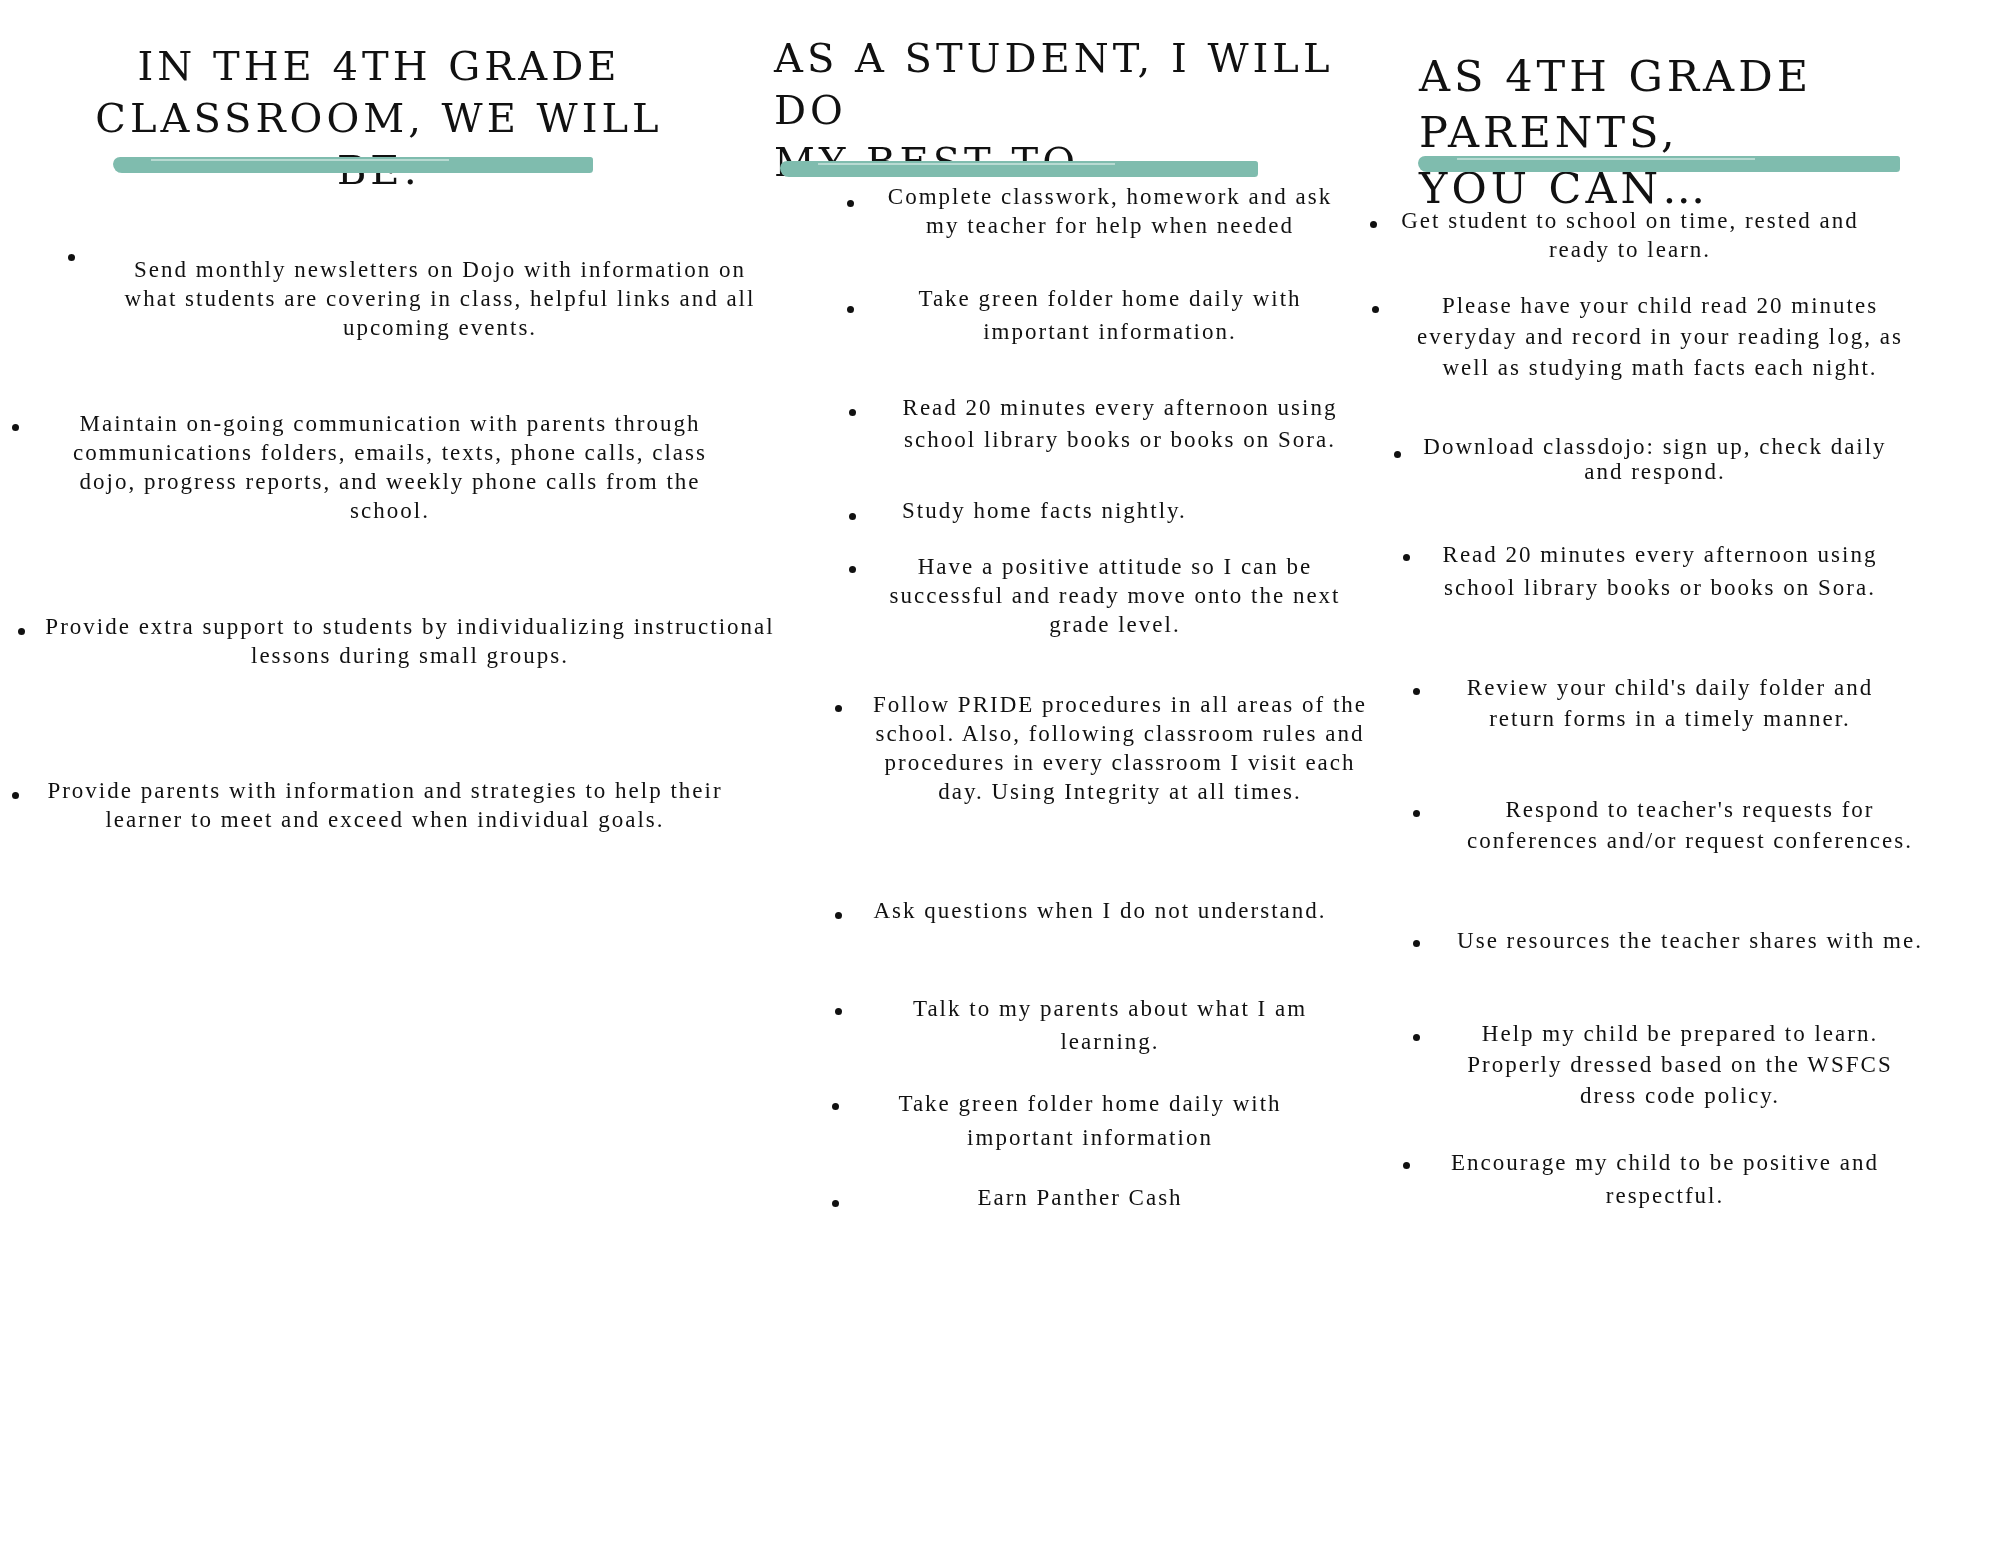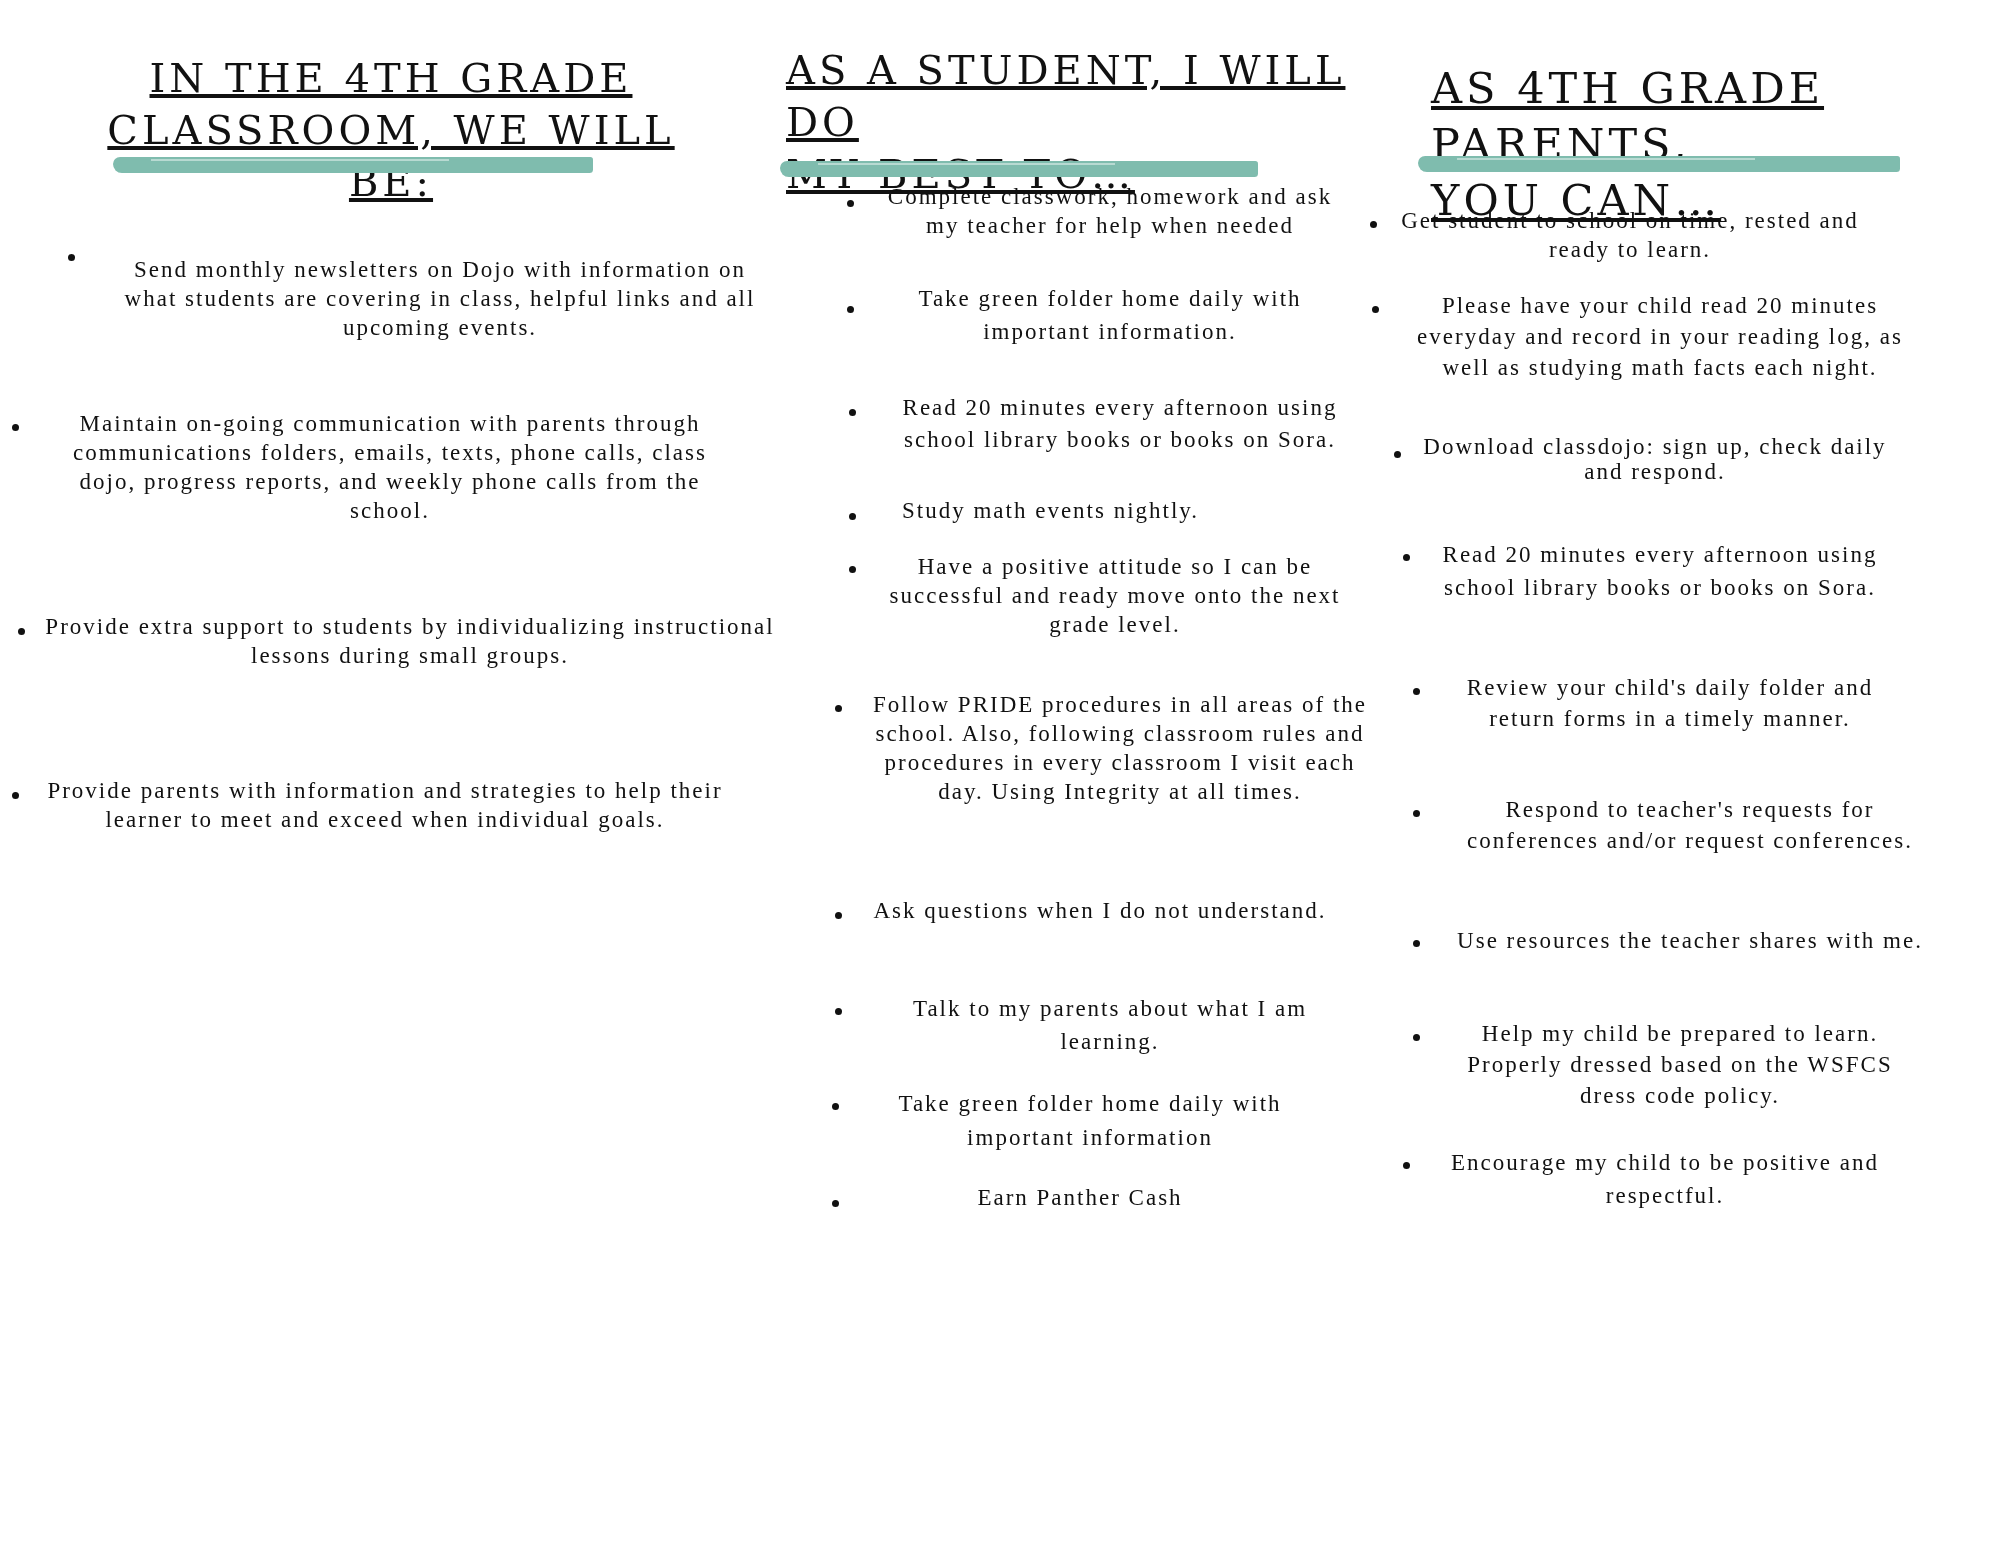--- a/index.html
+++ b/index.html
@@ -1,19 +1,19 @@
 <!DOCTYPE html>
 <html><head>
 <meta charset="utf-8">
 <style>
   html, body { margin:0; padding:0; background:#ffffff; }
   body { width:2000px; height:1545px; position:relative; overflow:hidden;
          font-family:"DejaVu Serif", serif; color:#111111; }
   .title { position:absolute; font-family:"DejaVu Serif", serif; font-weight:normal;
-           letter-spacing:4px; font-size:40px; line-height:52px; text-transform:uppercase; margin:16px;text-decoration:underline; }
+           letter-spacing:4px; font-size:40px; line-height:52px; text-transform:uppercase; margin:4px; }
   .t1 { left:60px; width:630px; top:36px; text-align:center; }
   .t2 { left:770px; width:600px; top:28px; text-align:left; }
   .t3 { left:1415px; width:600px; top:44px; text-align:left; line-height:56px; font-size:43px; }
   .brush { position:absolute; height:16px; background:#7fbcae;
            border-radius:8px 3px 4px 10px; }
   .brush::after { content:""; position:absolute; left:8%; right:30%; top:2px; height:2px;
                   background:rgba(255,255,255,0.45); }
   .b1 { left:113px; top:157px; width:480px; }
   .b2 { left:780px; top:161px; width:478px; }
   .b3 { left:1418px; top:156px; width:482px; }
@@ -70,21 +70,21 @@
     <span class="txt">Take green folder home daily with important information.</span>
     </div>
 
   <div class="bullet" style="left:849px;top:409px"></div>
   <div class="item" style="left:880px;top:392px;width:480px;line-height:32px">
     <span class="txt">Read 20 minutes every afternoon using school library books or books on Sora.</span>
     </div>
 
   <div class="bullet" style="left:849px;top:513px"></div>
   <div class="item" style="left:880px;top:496px;width:400px;text-align:left;padding-left:22px">
-    <span class="txt">Study math events nightly.</span>
+    <span class="txt">Study home facts nightly.</span>
     </div>
 
   <div class="bullet" style="left:849px;top:566px"></div>
   <div class="item" style="left:870px;top:552px;width:490px">
     <span class="txt">Have a positive attitude so I can be successful and ready move onto the next grade level.</span>
     </div>
 
   <div class="bullet" style="left:835px;top:705px"></div>
   <div class="item" style="left:865px;top:690px;width:510px">
     <span class="txt">Follow PRIDE procedures in all areas of the school. Also, following classroom rules and procedures in every classroom I visit each day. Using Integrity at all times.</span>

